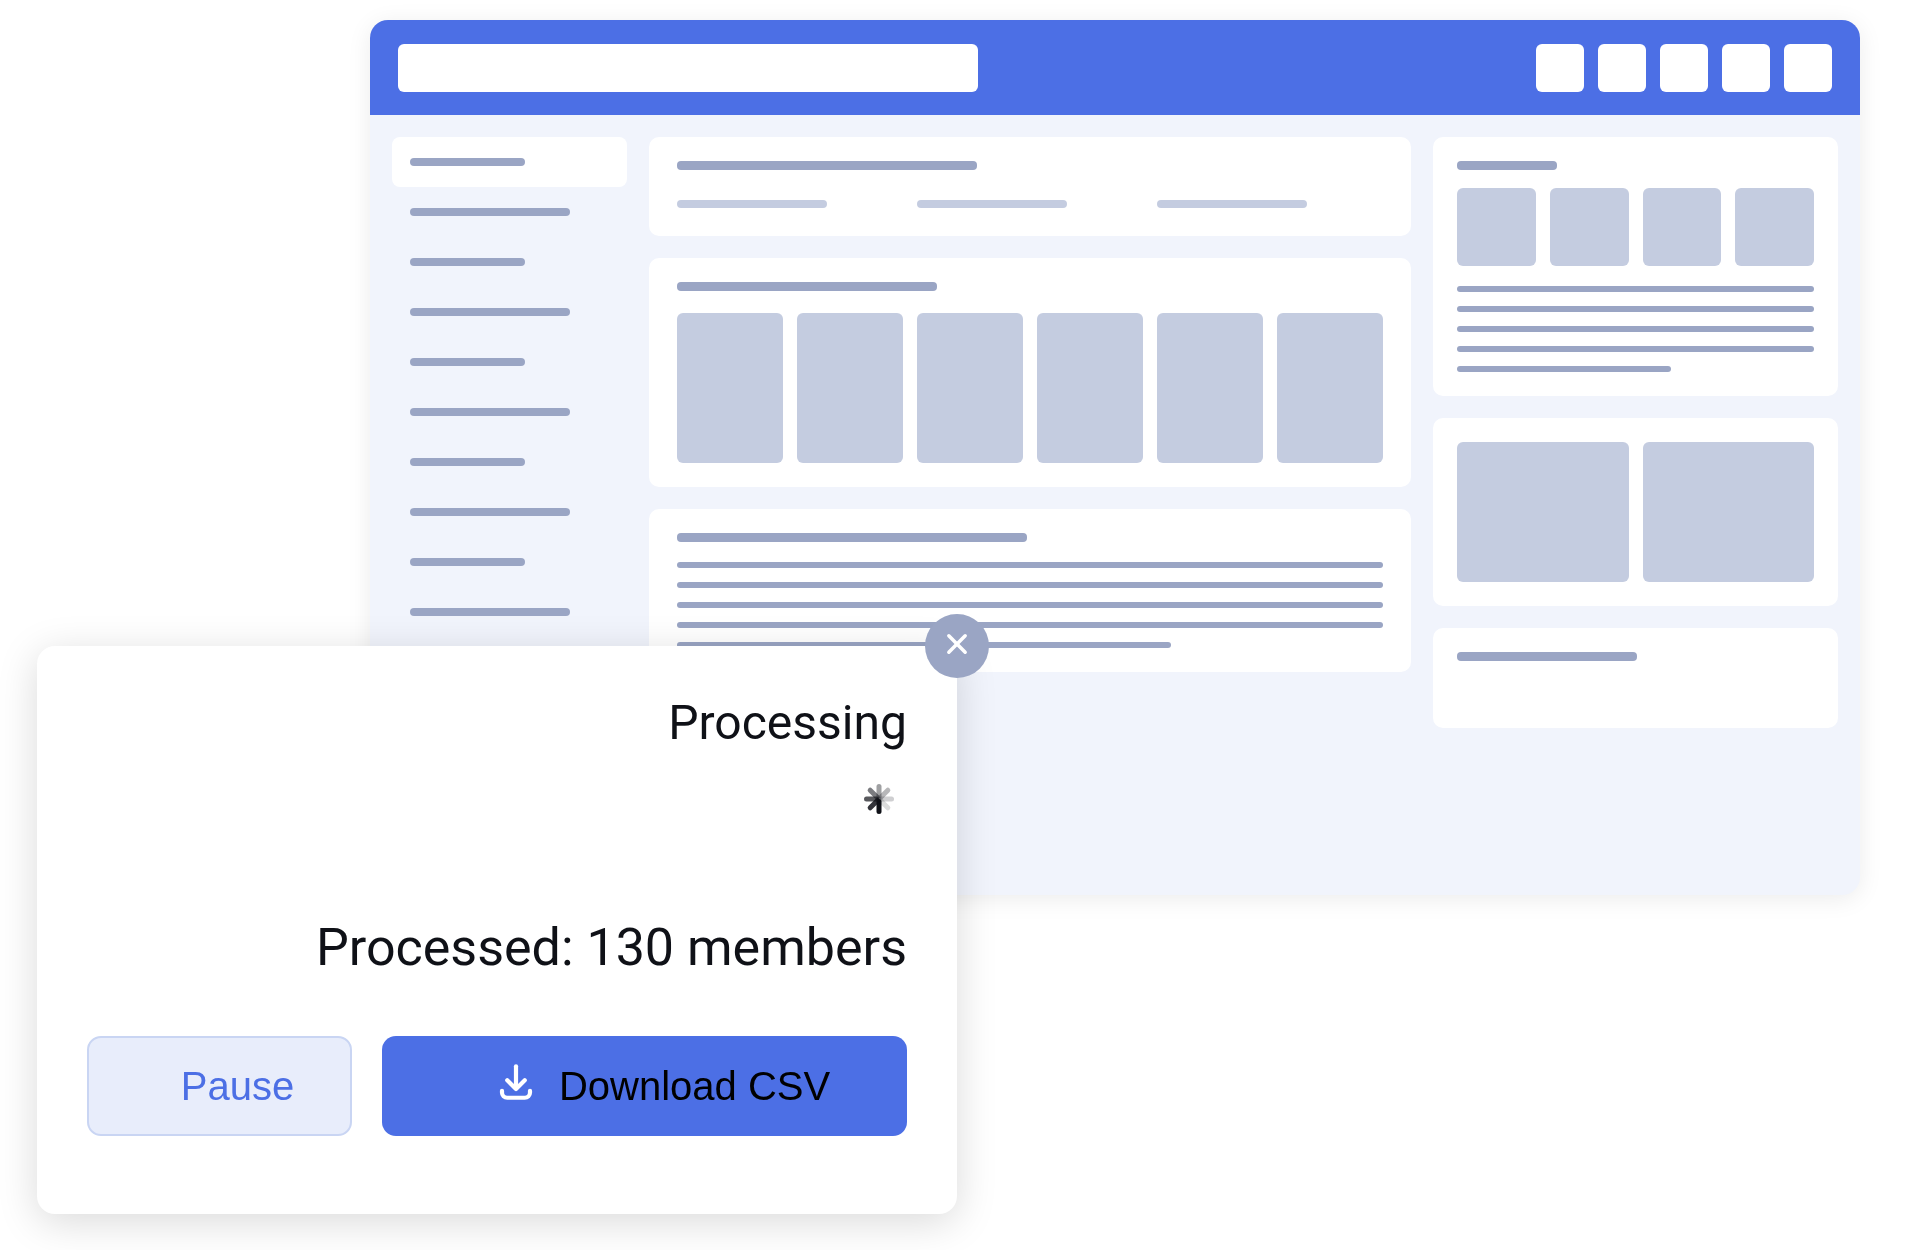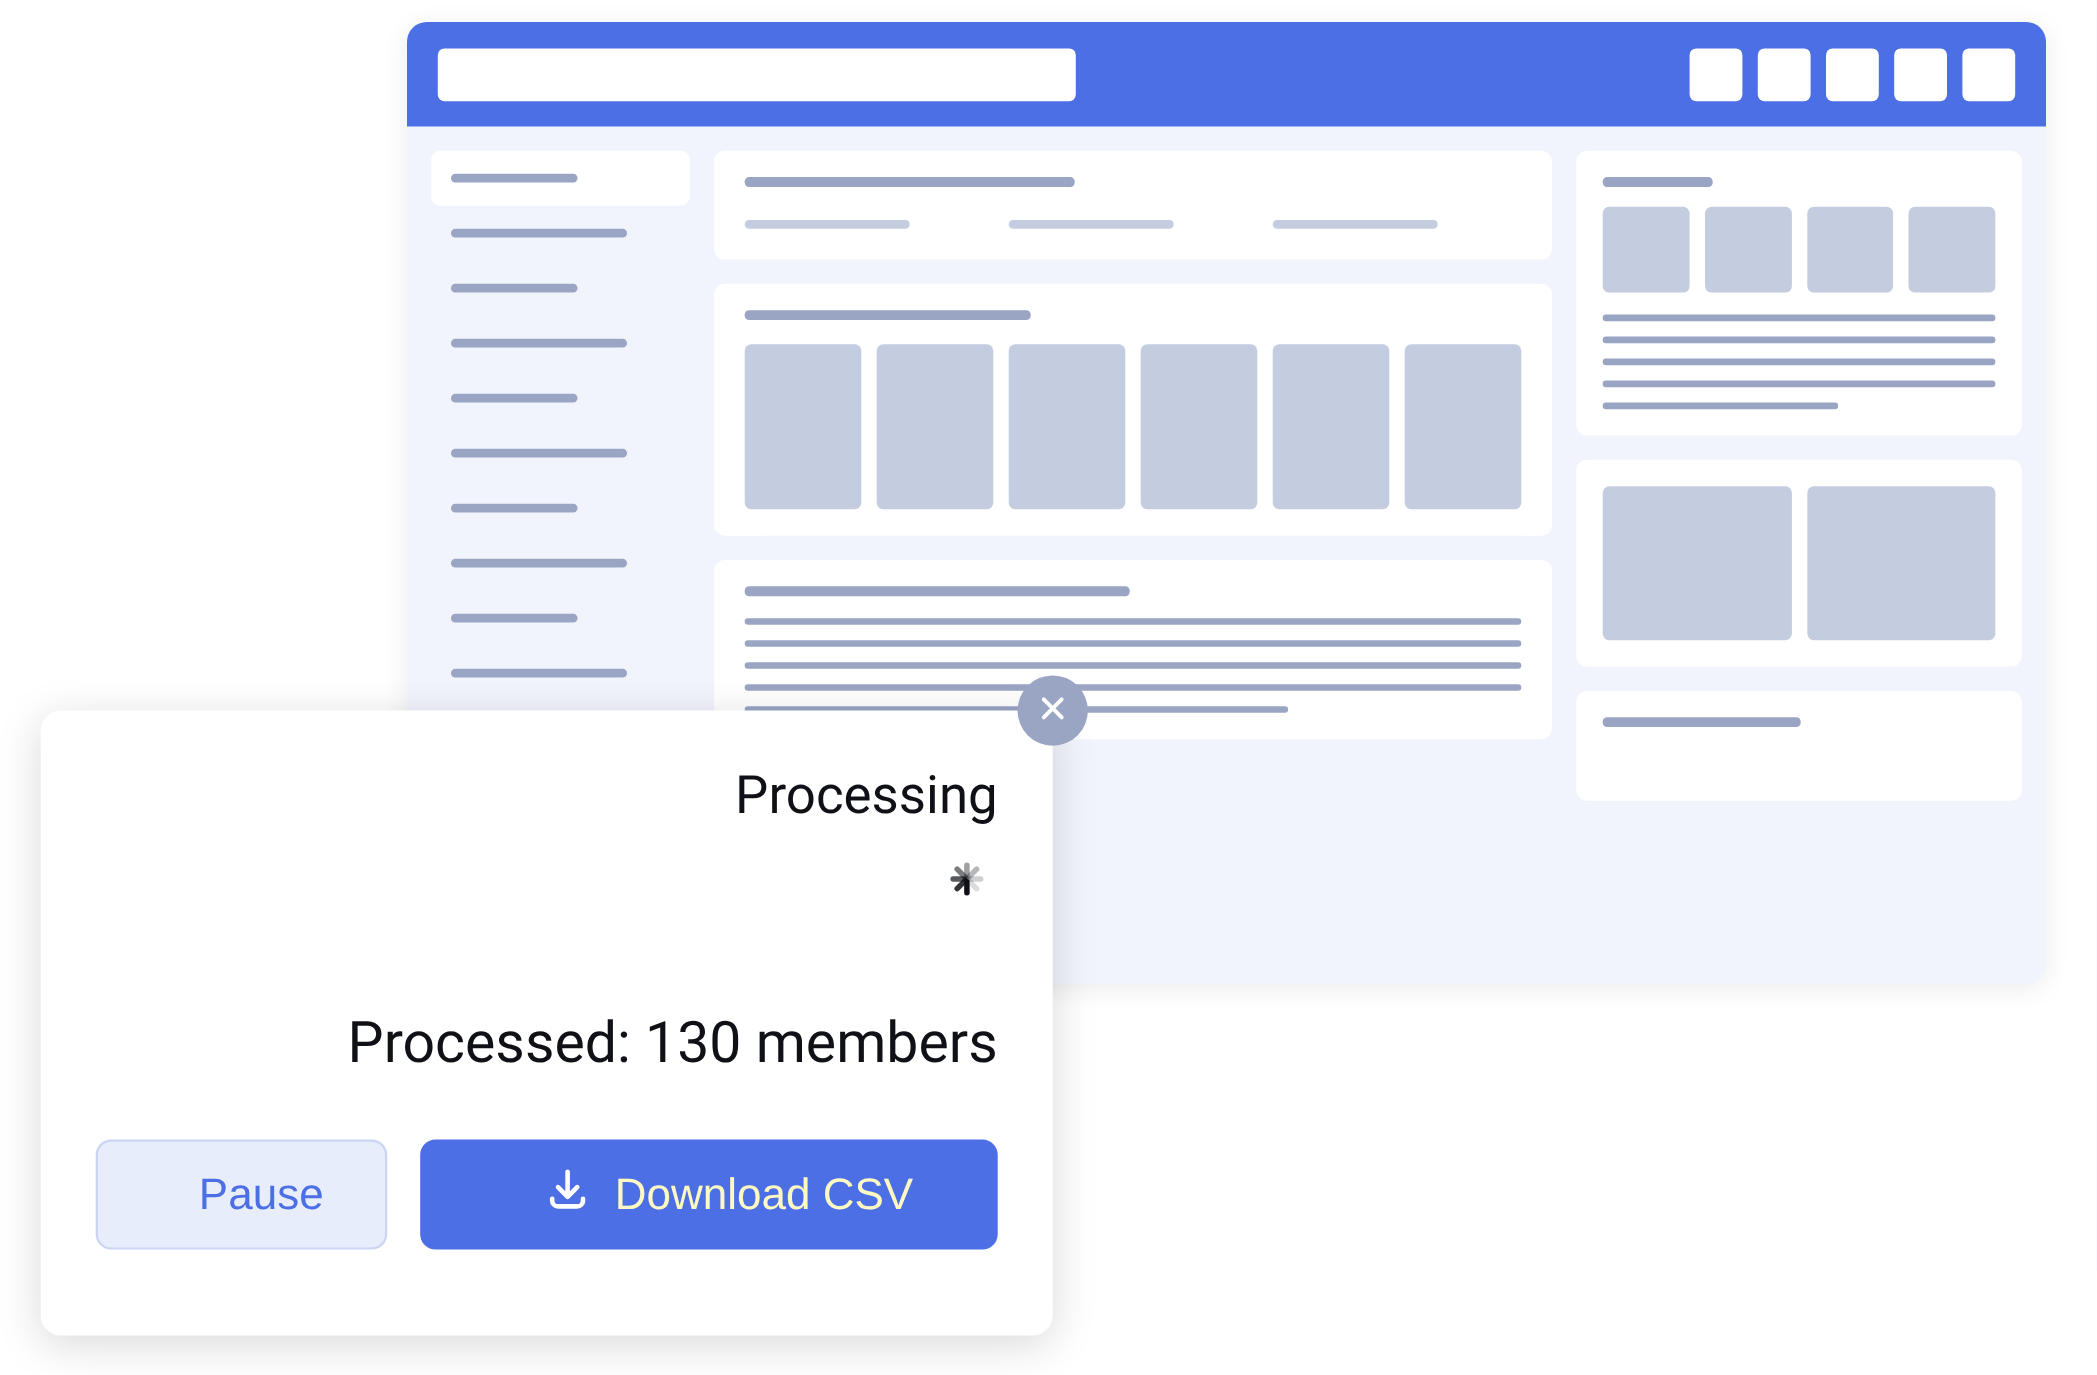--- a/index.html
+++ b/index.html
@@ -265,21 +265,21 @@
     .btn-secondary {
       width: 265px;
       background: #E8EDFB;
       color: #4C6FE5;
       border: 2px solid #C9D5F3;
     }
     
     .btn-primary {
       flex: 1;
       background: #4C6FE5;
-      color: #fef9c3;
+      color: #000000;
     }
     
     .btn-primary svg { width: 42px; height: 42px; }
   </style>
 </head>
 <body>
 
 <div class="browser-window">
   <div class="browser-header">
     <div class="address-bar"></div>

